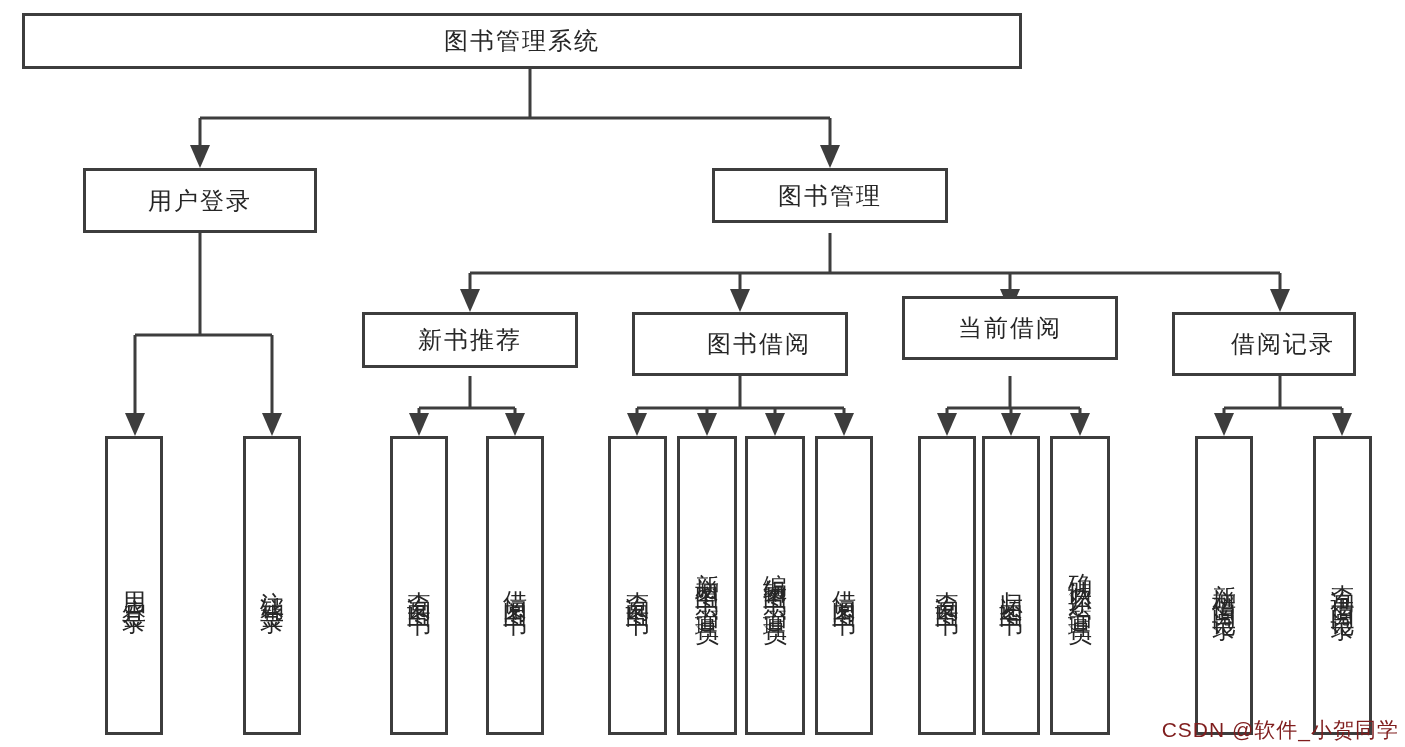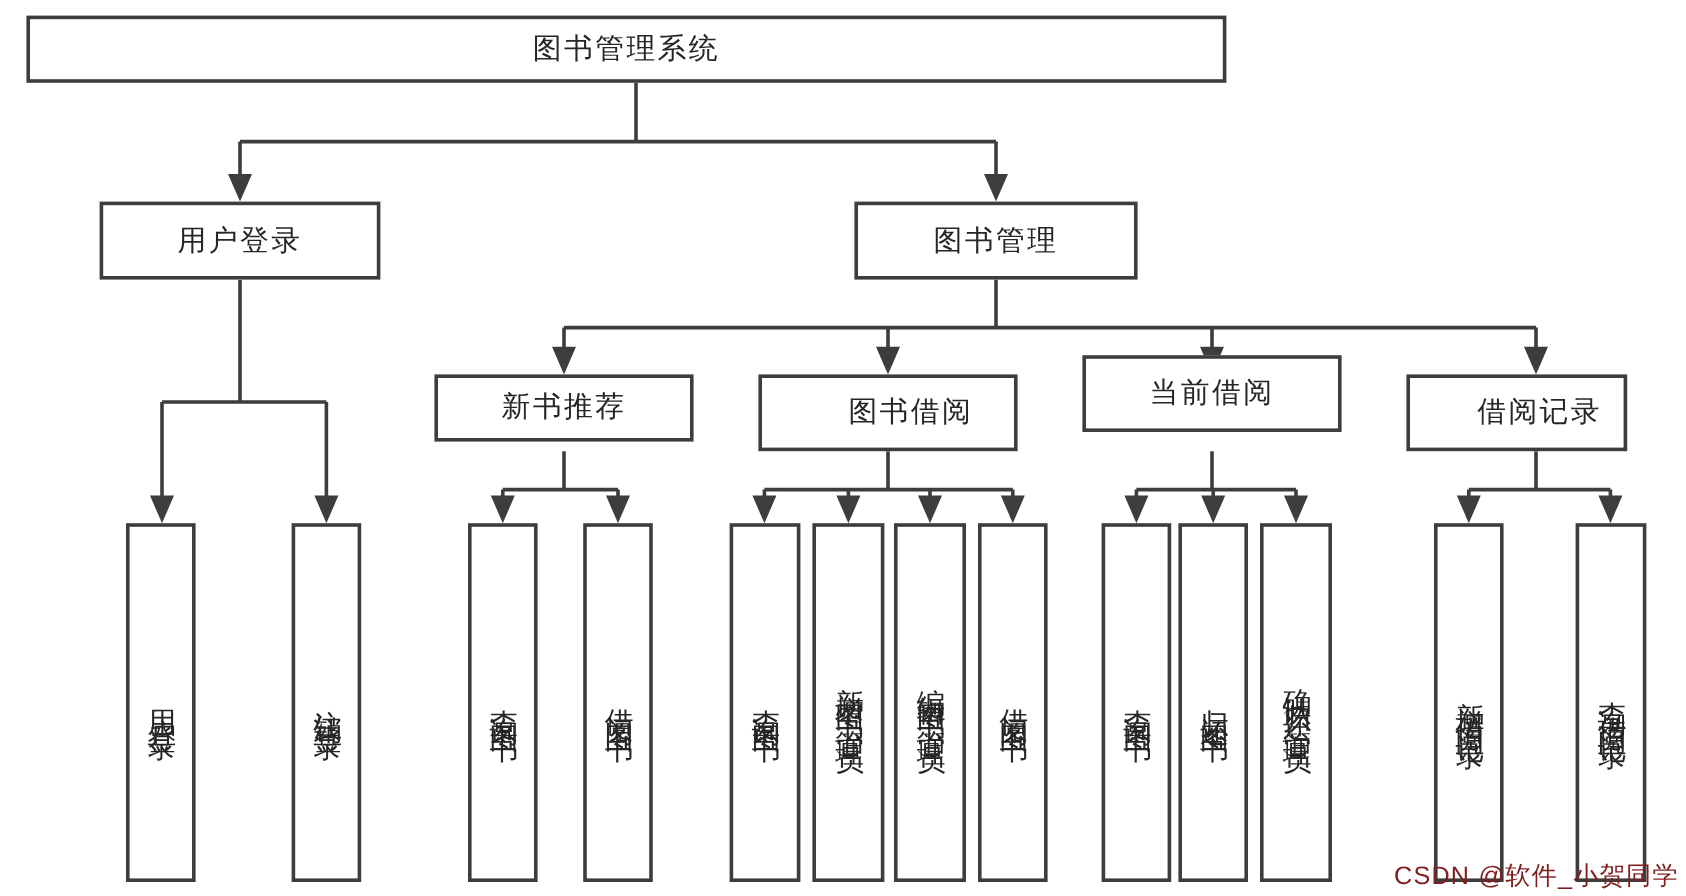--- a/index.html
+++ b/index.html
@@ -41,21 +41,21 @@
   .node .vlabel {
     writing-mode: vertical-rl;
     text-orientation: mixed;
     letter-spacing: 7px;
     white-space: nowrap;
   }
   
   .n-root         { left: 22px;   top: 13px;  width: 1000px; height: 56px; }
   
   .n-user-login   { left: 83px;   top: 168px; width: 234px;  height: 65px; }
-  .n-book-mgmt    { left: 712px;  top: 168px; width: 236px;  height: 65px; }
+  .n-book-mgmt    { left: 712px;  top: 168px; width: 236px;  height: 55px; }
   
   .n-new-rec      { left: 362px;  top: 312px; width: 216px;  height: 56px; }
   .n-book-borrow  { left: 632px;  top: 312px; width: 216px;  height: 64px; padding-left: 38px; }
   .n-cur-borrow   { left: 902px;  top: 296px; width: 216px;  height: 64px; }
   .n-borrow-rec   { left: 1172px; top: 312px; width: 184px;  height: 64px; padding-left: 38px; }
   
   .leaf { top: 436px; height: 299px; }
   .n-leaf-1  { left: 105px;  width: 58px; }
   .n-leaf-2  { left: 243px;  width: 58px; }
   .n-leaf-3  { left: 390px;  width: 58px; }

